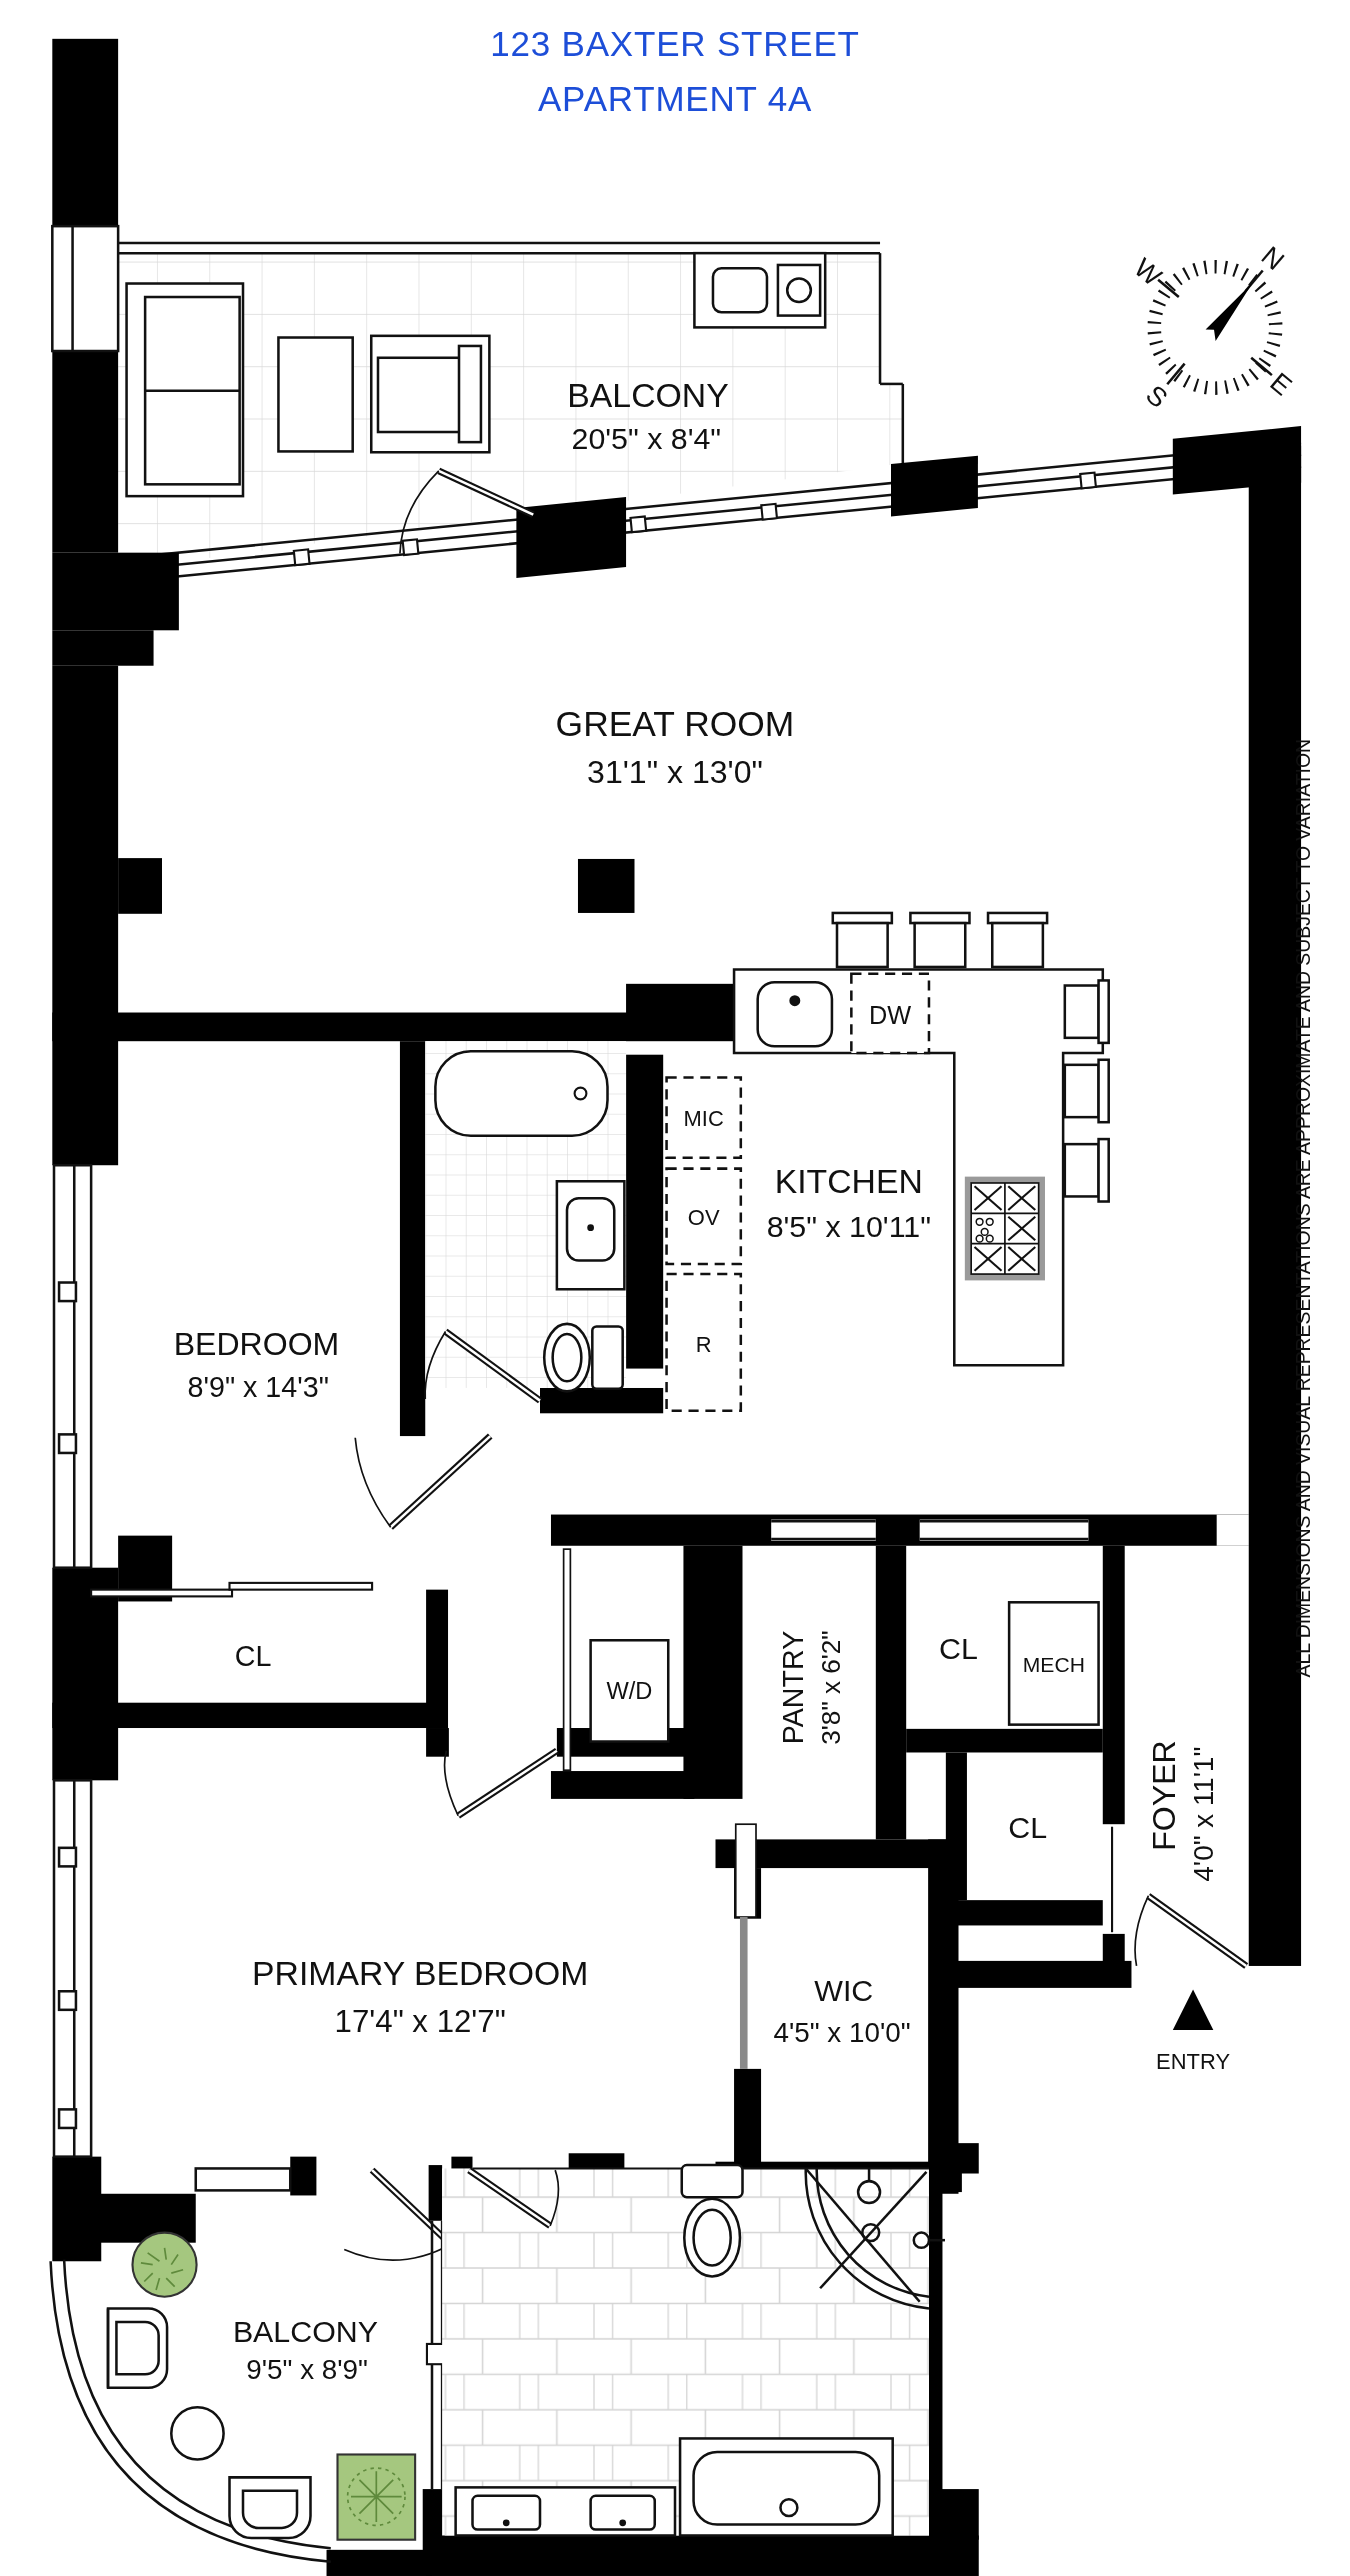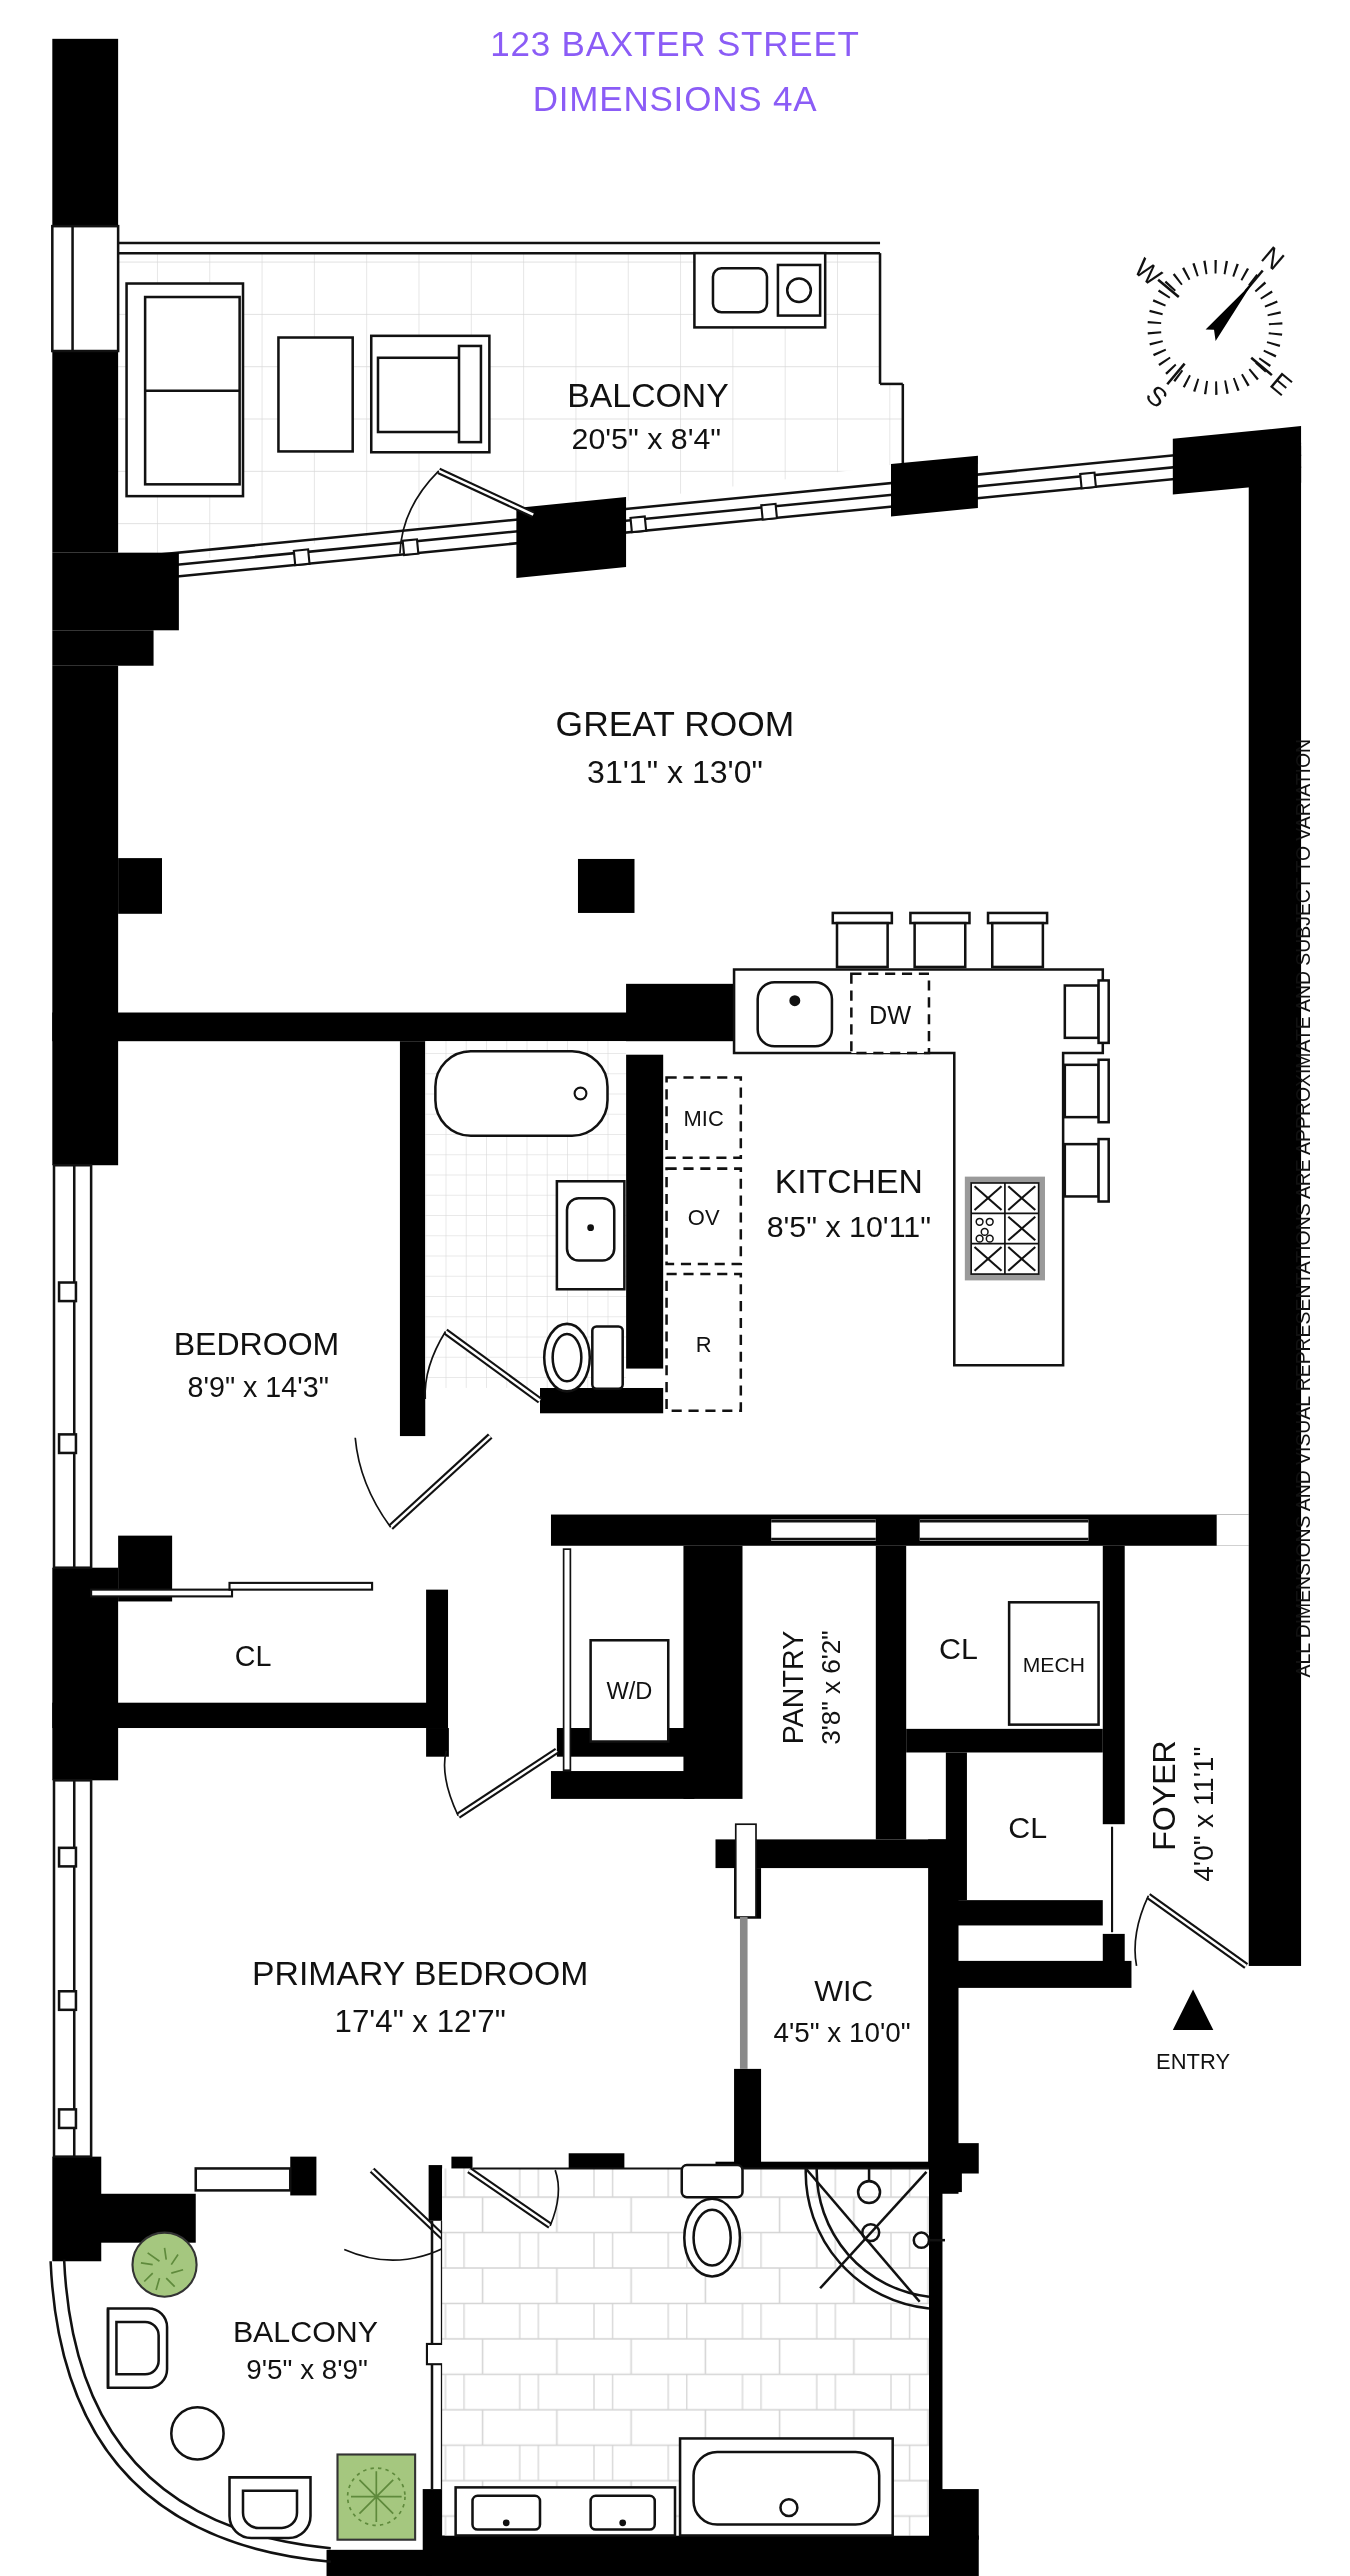--- a/index.html
+++ b/index.html
@@ -1,32 +1,32 @@
 <!DOCTYPE html>
 <html style="font-size:13.5px"><head>
 <meta charset="utf-8">
 <style>
   html,body{margin:0;padding:0;background:#ffffff;}
   body{font-family:"Liberation Sans", sans-serif;}
   .stage{position:relative;width:1350px;height:2576px;background:#fff;overflow:hidden;}
-  .titleblock{position:absolute;top:23.6px;left:0;width:1350px;text-align:center;color:#8b5cf6;}
+  .titleblock{position:absolute;top:23.6px;left:0;width:1350px;text-align:center;color:#1d4ed8;}
   .titleblock .t1{font-size:35px;letter-spacing:0.8px;}
   .titleblock .t2{font-size:35px;letter-spacing:0.8px;margin-top:15px;}
   svg text{fill:#111;}
   .roomname{font-size:40px;}
   .roomdims{font-size:36px;}
 </style>
 </head>
 <body>
 
 <div class="stage">
 
   <div class="titleblock">
     <div class="t1">123 BAXTER STREET</div>
-    <div class="t2">DIMENSIONS 4A</div>
+    <div class="t2">APARTMENT 4A</div>
   </div>
 
   <svg width="1350" height="2576" viewBox="0 0 1600 3053" xmlns="http://www.w3.org/2000/svg" style="position:absolute;top:0;left:0;">
     <defs>
       <pattern id="grid60" width="62" height="62" patternUnits="userSpaceOnUse">
         <rect width="62" height="62" fill="#ffffff"></rect>
         <path d="M62 0H0V62" fill="none" stroke="#d8d8d8" stroke-width="1.5"></path>
       </pattern>
       <pattern id="fineTile" width="24" height="24" patternUnits="userSpaceOnUse">
         <rect width="24" height="24" fill="#ffffff"></rect>

